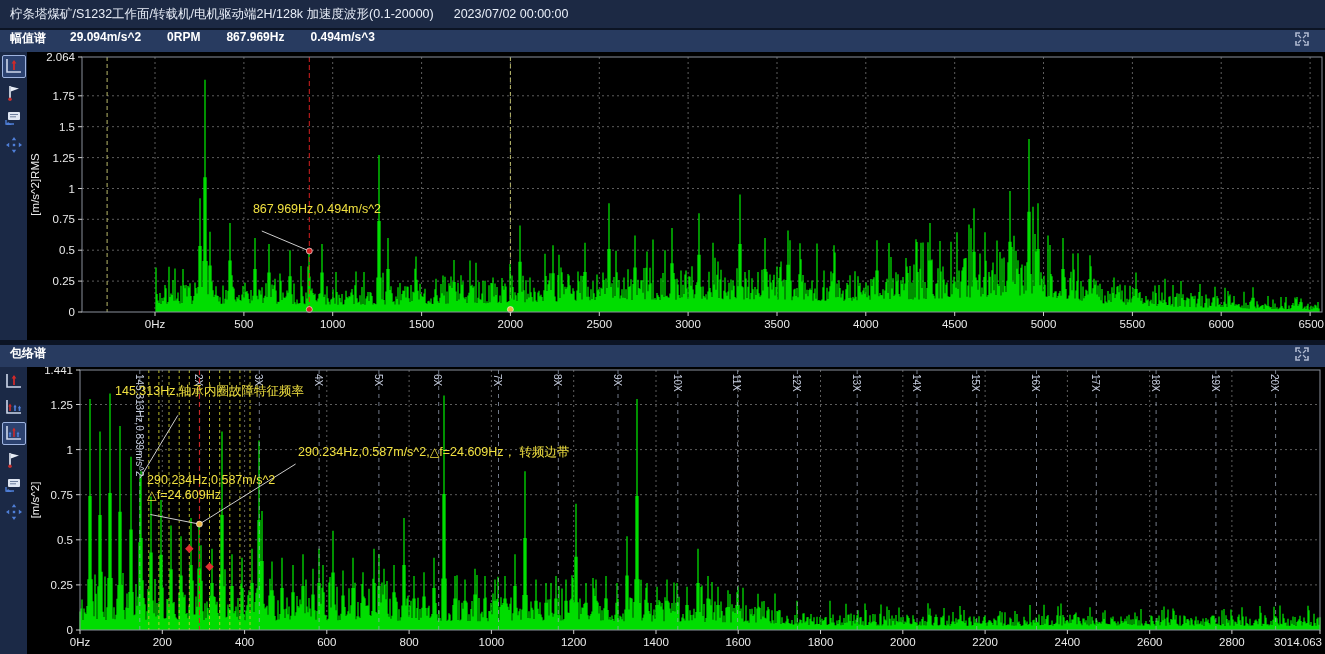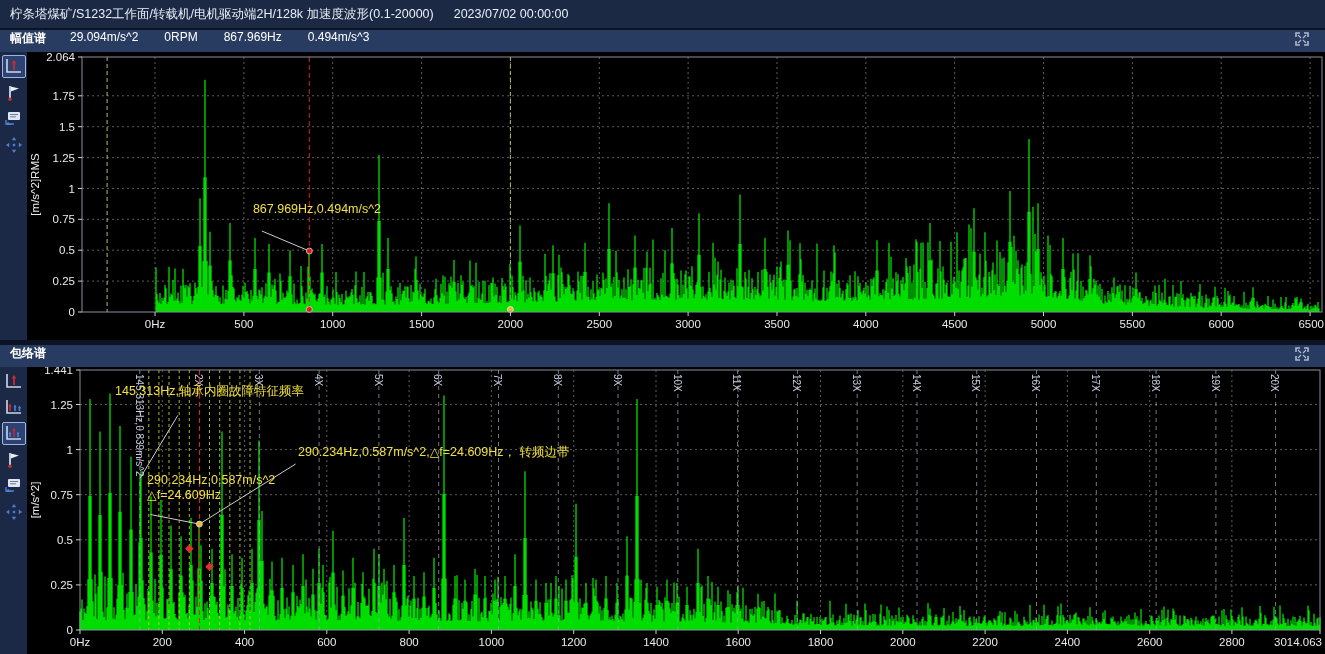--- a/index.html
+++ b/index.html
@@ -15,21 +15,21 @@
     padding-left:10px;white-space:nowrap;
   }
   .titlebar .dt{margin-left:20px;}
   .panel{margin-top:2px;}
   .panel-header{
     height:22px;background:#283b60;color:#ffffff;
     display:flex;font-size:12px;font-weight:700;
     padding:0 10px;white-space:nowrap;
   }
   .panel-header .pname{margin-right:24px;}
-  .panel-header .stat{margin-right:26px;font-weight:400;}
+  .panel-header .stat{margin-right:26px;font-weight:700;}
   .panel-header .spacer{flex:1;}
   .panel-body{display:flex;background:#000;}
   .sidebar{
     width:27px;background:#1b2946;display:flex;flex-direction:column;
     align-items:center;padding-top:3px;gap:3px;flex-shrink:0;
   }
   .tool{
     width:22px;height:21px;display:flex;align-items:center;justify-content:center;
     border:1px solid transparent;border-radius:2px;cursor:pointer;
   }

